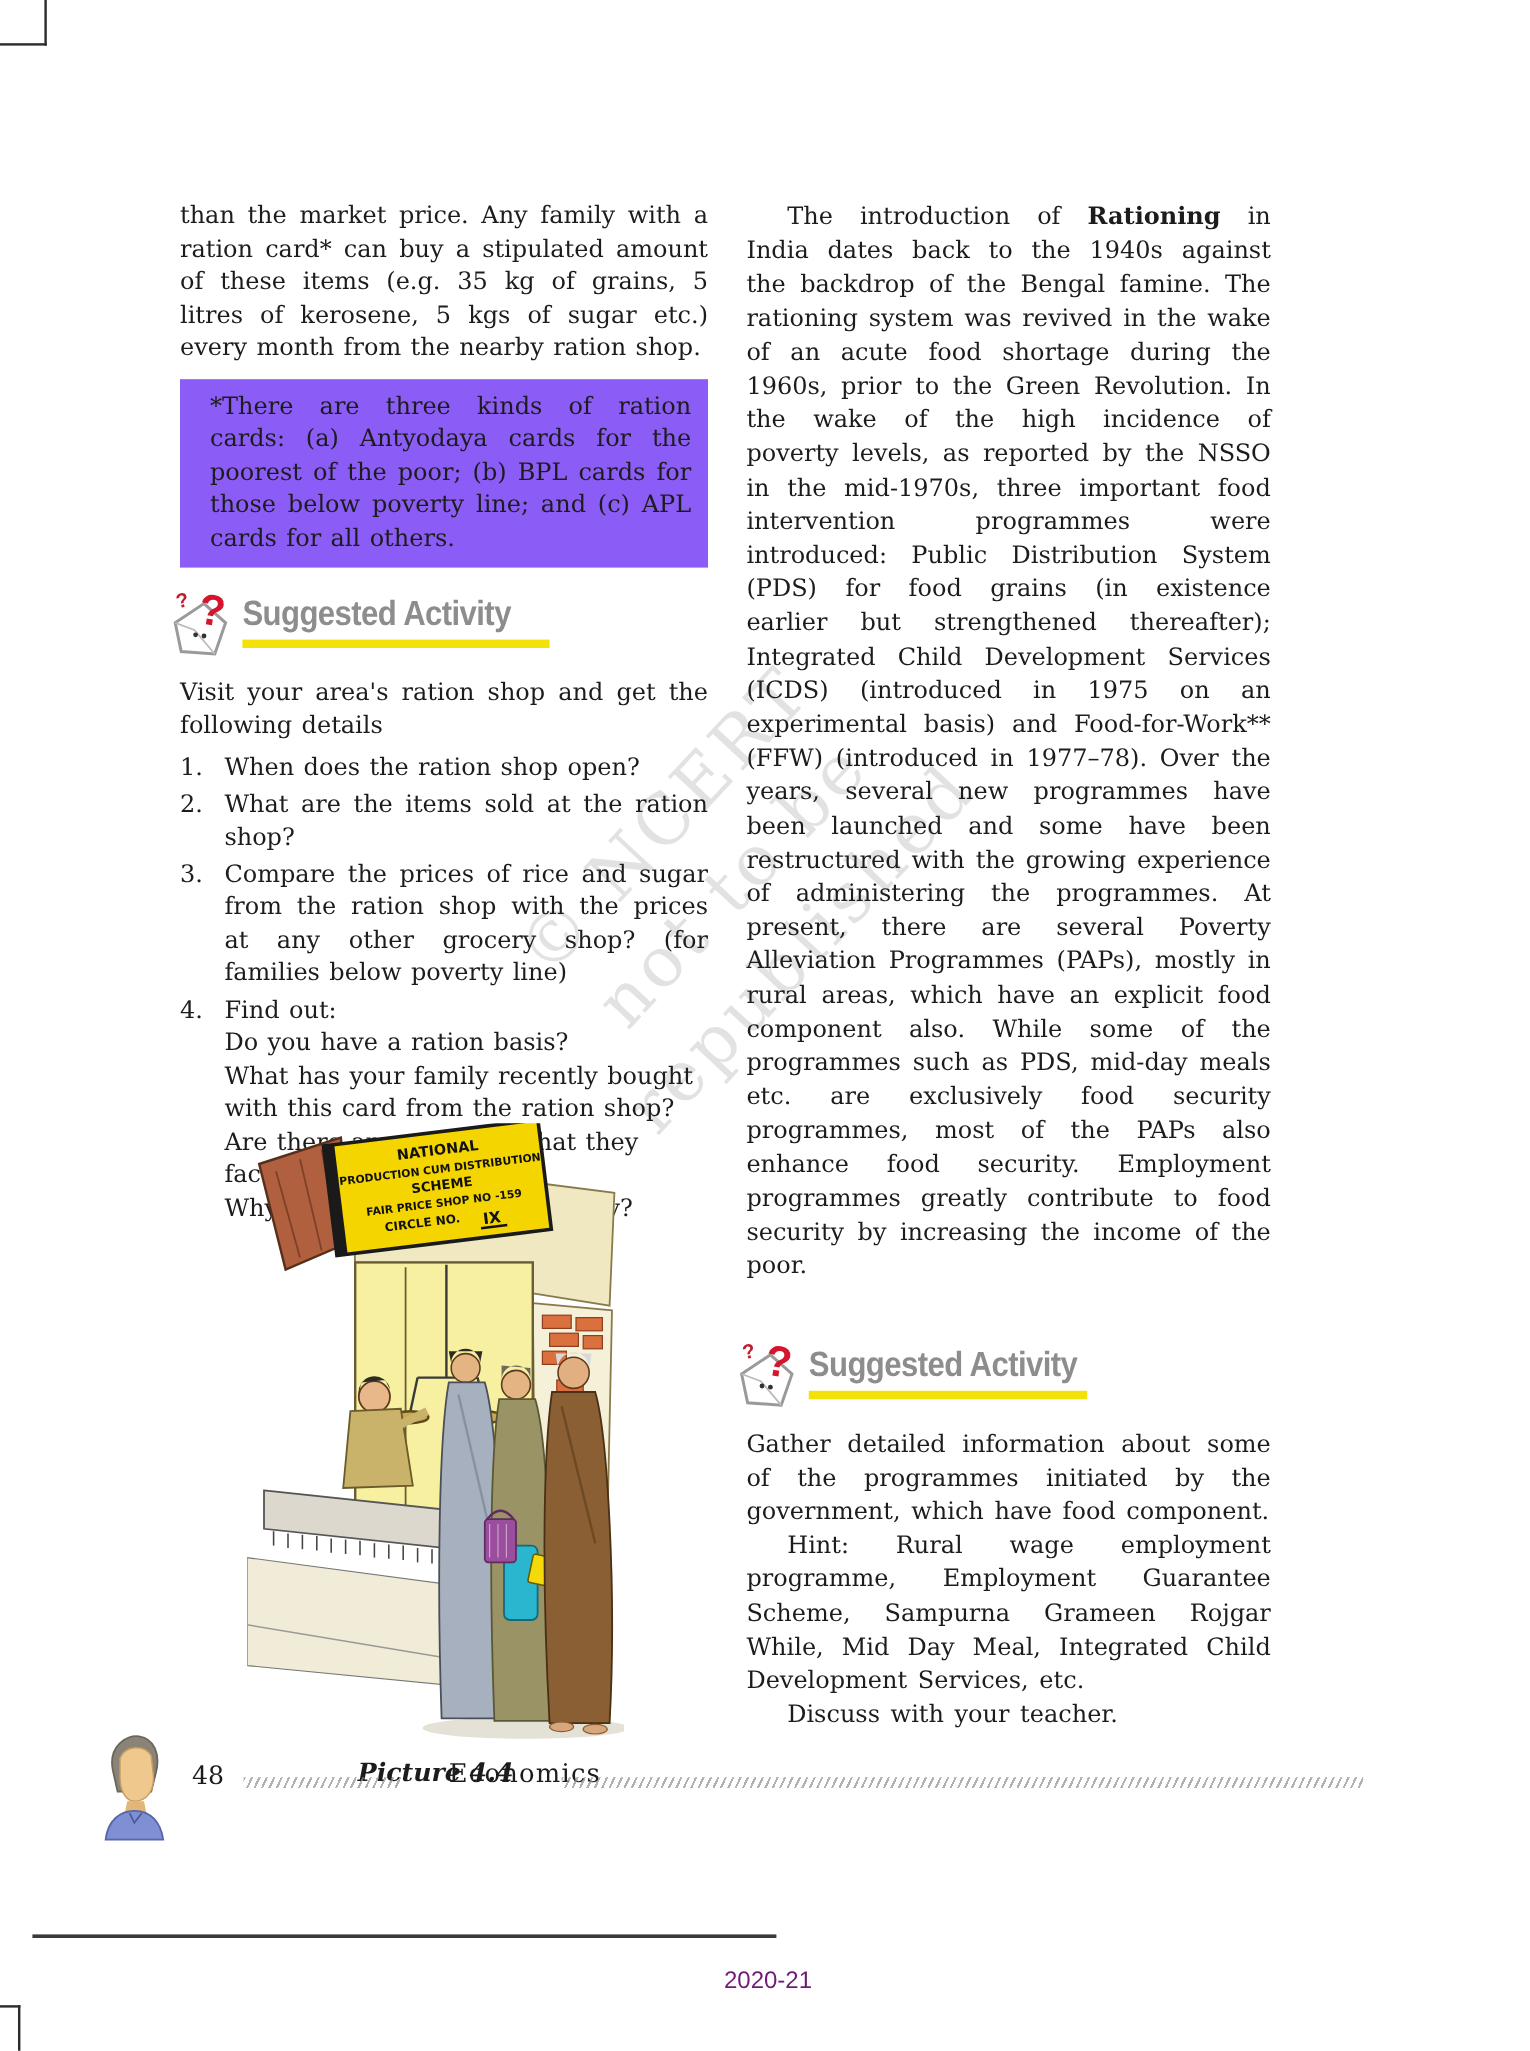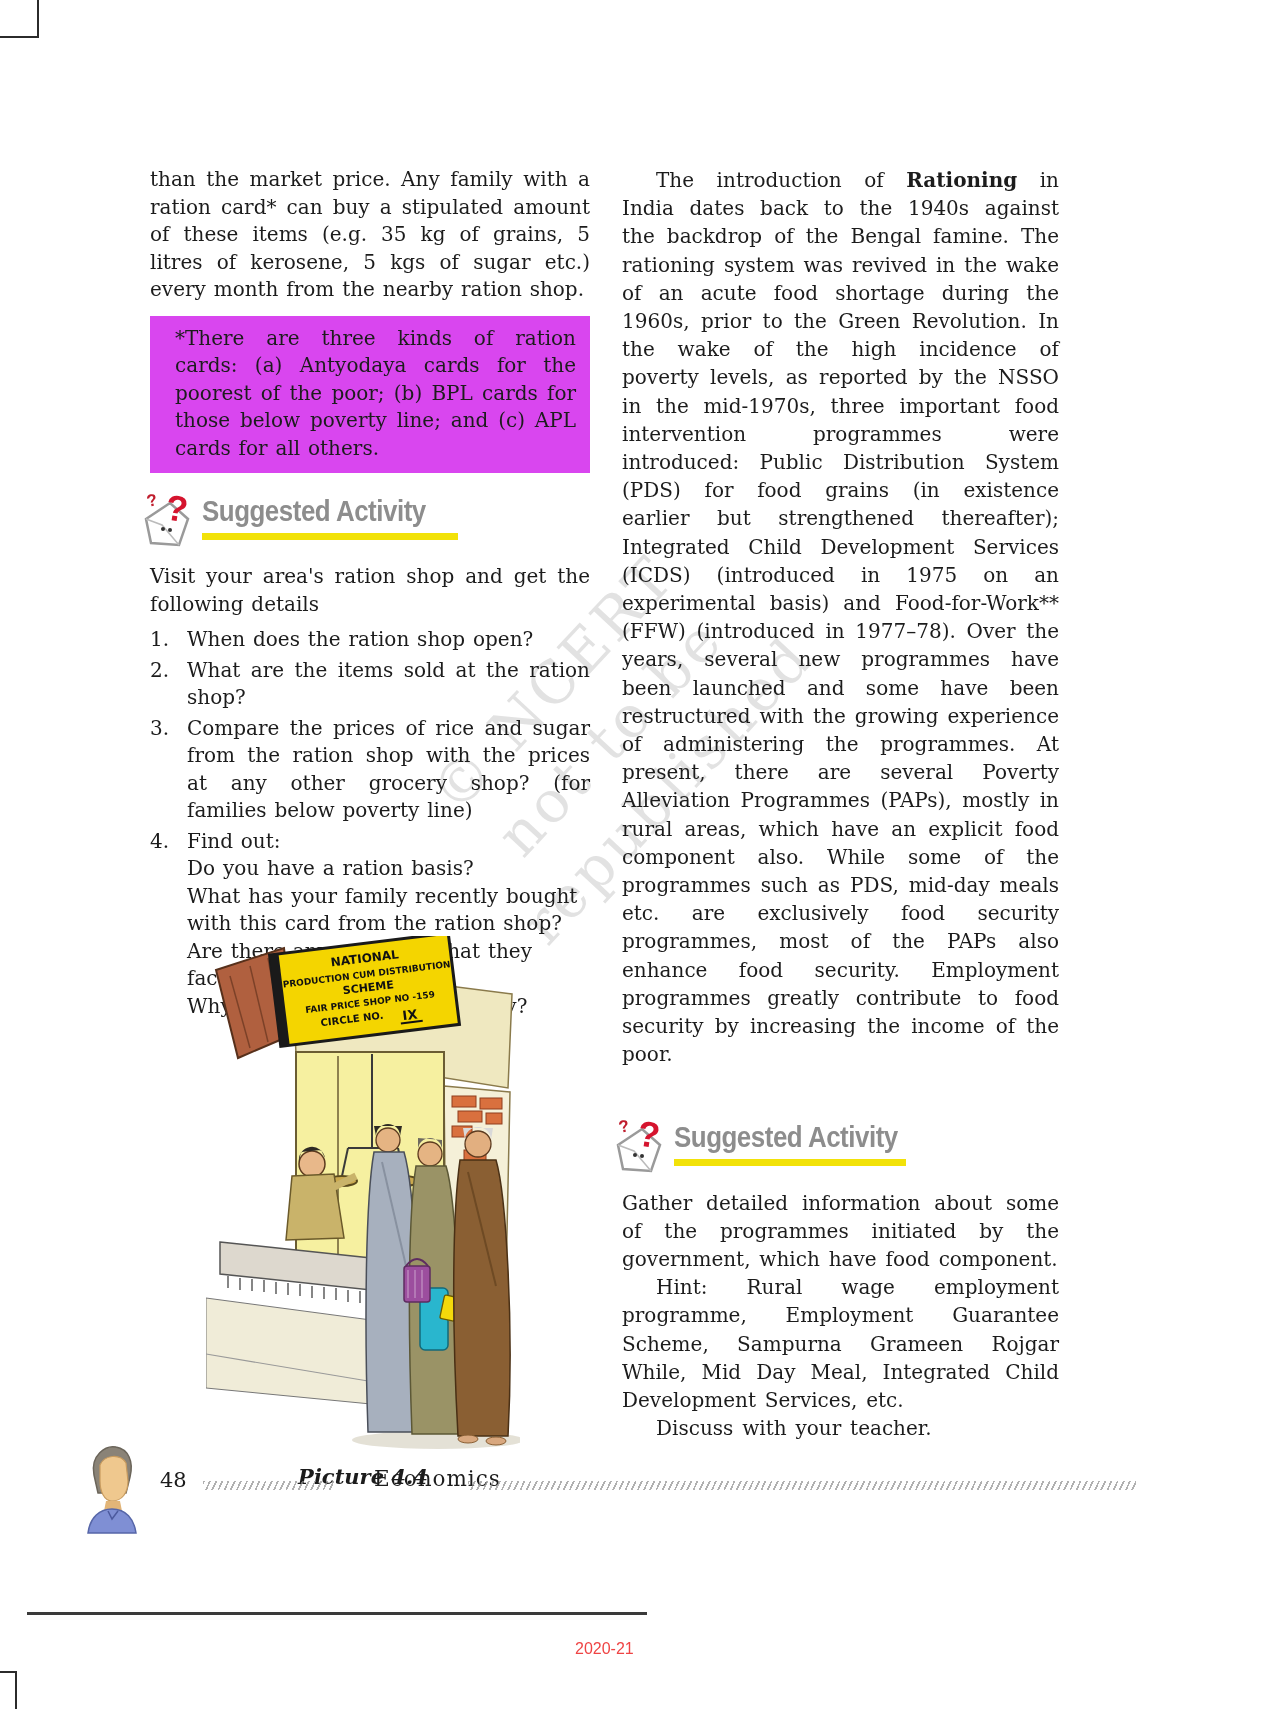--- a/index.html
+++ b/index.html
@@ -6,38 +6,38 @@
   body{
     width:1275px;height:1709px;position:relative;background:#ffffff;
     font-family:"DejaVu Serif", serif;color:#1c1c1c;overflow:hidden;
   }
   
   .cropmark-tl{position:absolute;left:0;top:0;width:37px;height:36px;
     border-right:2.5px solid #2b2b2b;border-bottom:2.5px solid #2b2b2b;}
   .cropmark-bl{position:absolute;left:0;top:1671px;width:15px;height:38px;
     border-right:2.5px solid #2b2b2b;border-top:2.5px solid #2b2b2b;}
   .bottom-rule{position:absolute;left:27px;top:1612px;width:620px;height:3px;background:#3a3a3a;}
-  .year-mark{position:absolute;left:575px;top:1640px;width:130px;
-    font-family:"Liberation Sans", sans-serif;font-size:16px;color:#ef4444;}
+  .year-mark{position:absolute;left:575px;top:1640px;width:130px;text-align:center;
+    font-family:"Liberation Sans", sans-serif;font-size:20px;color:#701a75;}
 
   
   .watermark{position:absolute;left:290px;top:620px;width:640px;text-align:center;
     transform:rotate(-47deg);transform-origin:center center;
     color:rgba(110,110,110,0.20);font-size:58px;letter-spacing:4px;line-height:78px;
     font-family:"DejaVu Serif", serif;pointer-events:none;}
 
   
   .col{position:absolute;top:166px;}
   .col-left{left:150px;width:440px;}
   .col-right{left:622px;width:437px;}
   p.body{font-size:20px;line-height:27.5px;text-align:justify;margin:0;word-spacing:1.5px;}
   p.body.indent{text-indent:34px;}
   .col-right p.body{line-height:28.2px;word-spacing:2.5px;}
 
-  .note-box{background:#d946ef;margin-top:12px;padding:9px 14px 11px 25px;}
+  .note-box{background:#8b5cf6;margin-top:12px;padding:9px 14px 11px 25px;}
 
   
   .activity{position:relative;margin-top:16px;margin-bottom:10px;height:64px;}
   .activity-icon{position:absolute;left:-12px;top:-4px;width:64px;height:66px;}
   .activity-title{position:absolute;left:52px;top:6px;
     font-family:"Liberation Sans", sans-serif;font-weight:700;font-size:27px;
     color:#8d8d8d;letter-spacing:-0.5px;white-space:nowrap;transform:scale(0.96,1.08);transform-origin:left top;}
   .activity-underline{position:absolute;left:52px;top:44px;height:7px;background:#f2e209;}
   .col-left .activity-underline{width:256px;}
   .col-right .activity-underline{width:232px;}

